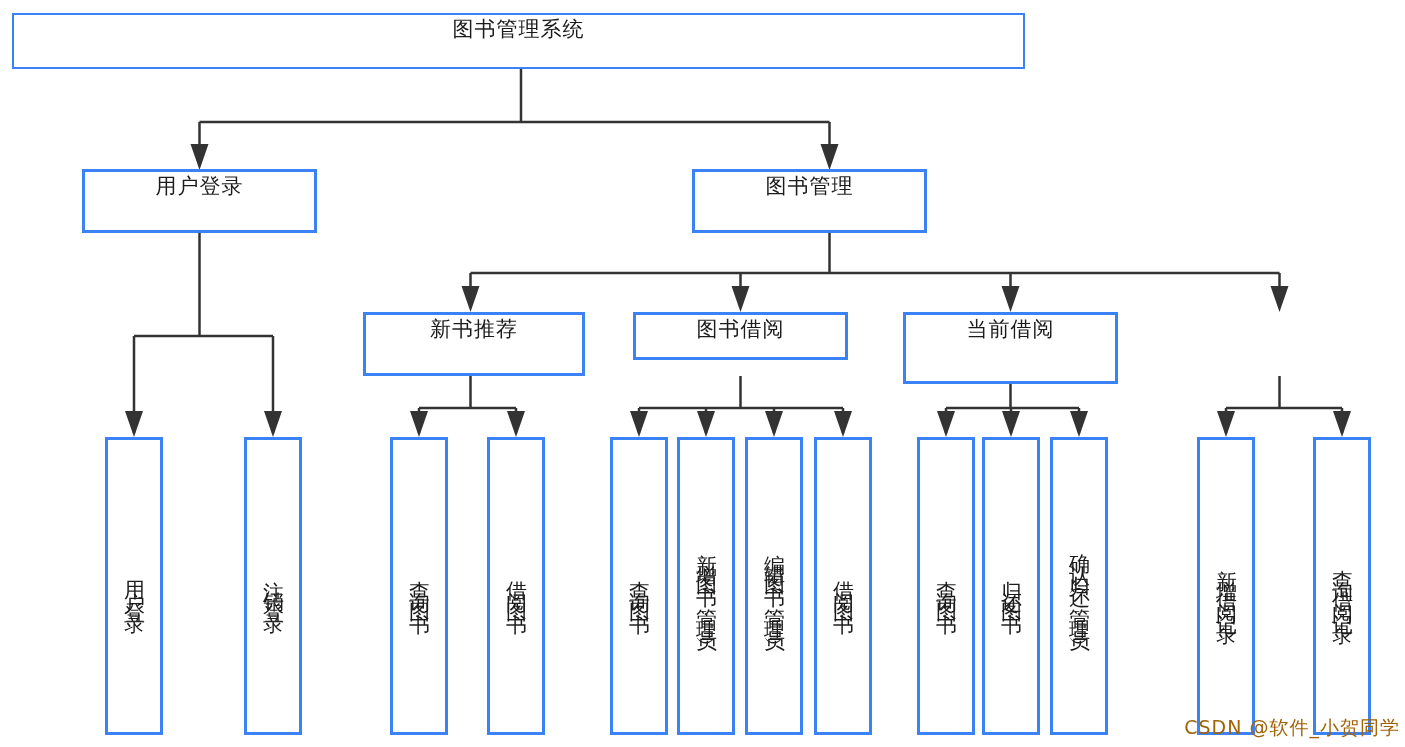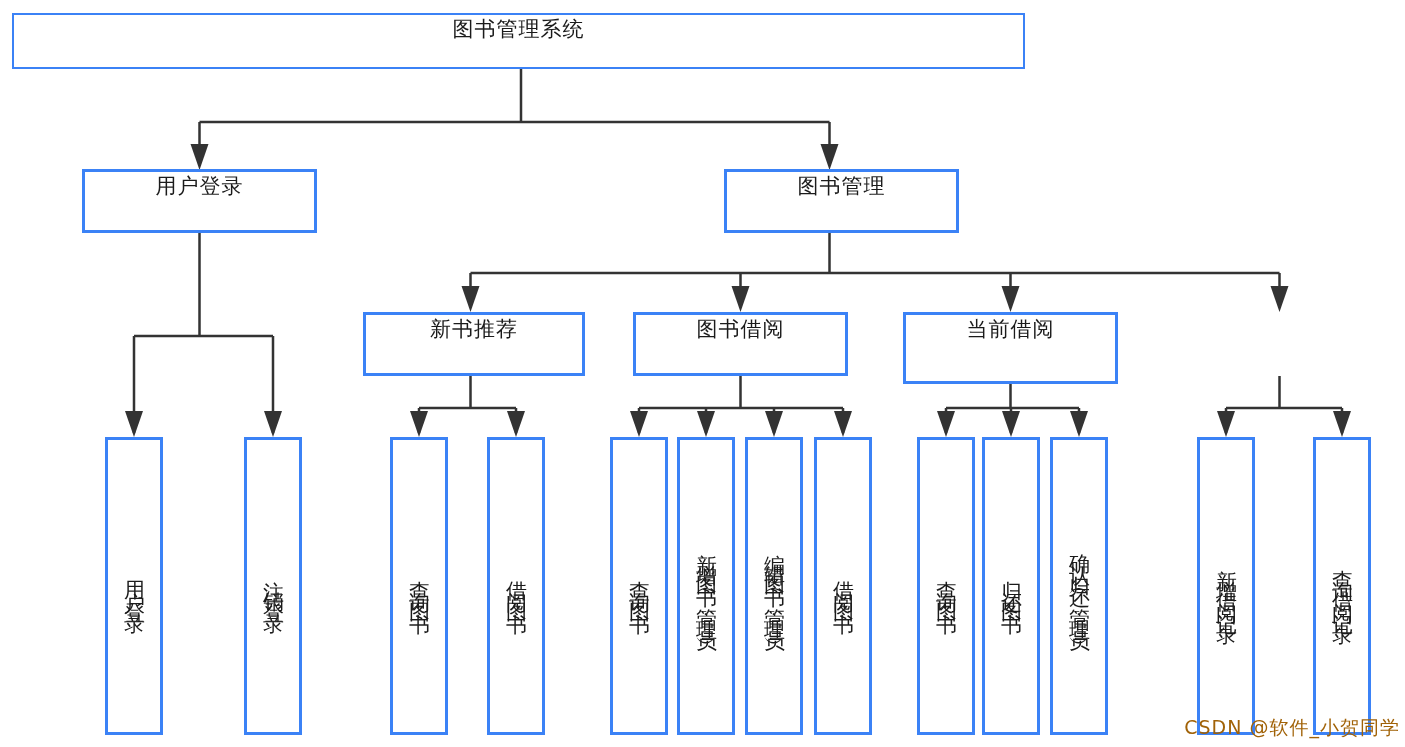--- a/index.html
+++ b/index.html
@@ -61,28 +61,28 @@
     <polygon points="1333,411 1351,411 1342,437"></polygon>
   </svg>
 
   <div class="box root" style="left:12px;top:13px;width:1013px;height:56px">
     <span>图书管理系统</span>
   </div>
 
   <div class="box" style="left:82px;top:169px;width:235px;height:64px">
     <span>用户登录</span>
   </div>
-  <div class="box" style="left:724px;top:169px;width:235px;height:64px">
+  <div class="box" style="left:692px;top:169px;width:235px;height:64px">
     <span>图书管理</span>
   </div>
 
   <div class="box" style="left:363px;top:312px;width:222px;height:64px">
     <span>新书推荐</span>
   </div>
-  <div class="box" style="left:633px;top:312px;width:215px;height:64px">
+  <div class="box" style="left:633px;top:312px;width:215px;height:48px">
     <span>图书借阅</span>
   </div>
   <div class="box" style="left:903px;top:312px;width:215px;height:72px">
     <span>当前借阅</span>
   </div>
 
   <div class="box leaf" style="left:105px">
     <span class="vtext">用户登录</span>
   </div>
   <div class="box leaf" style="left:244px">

